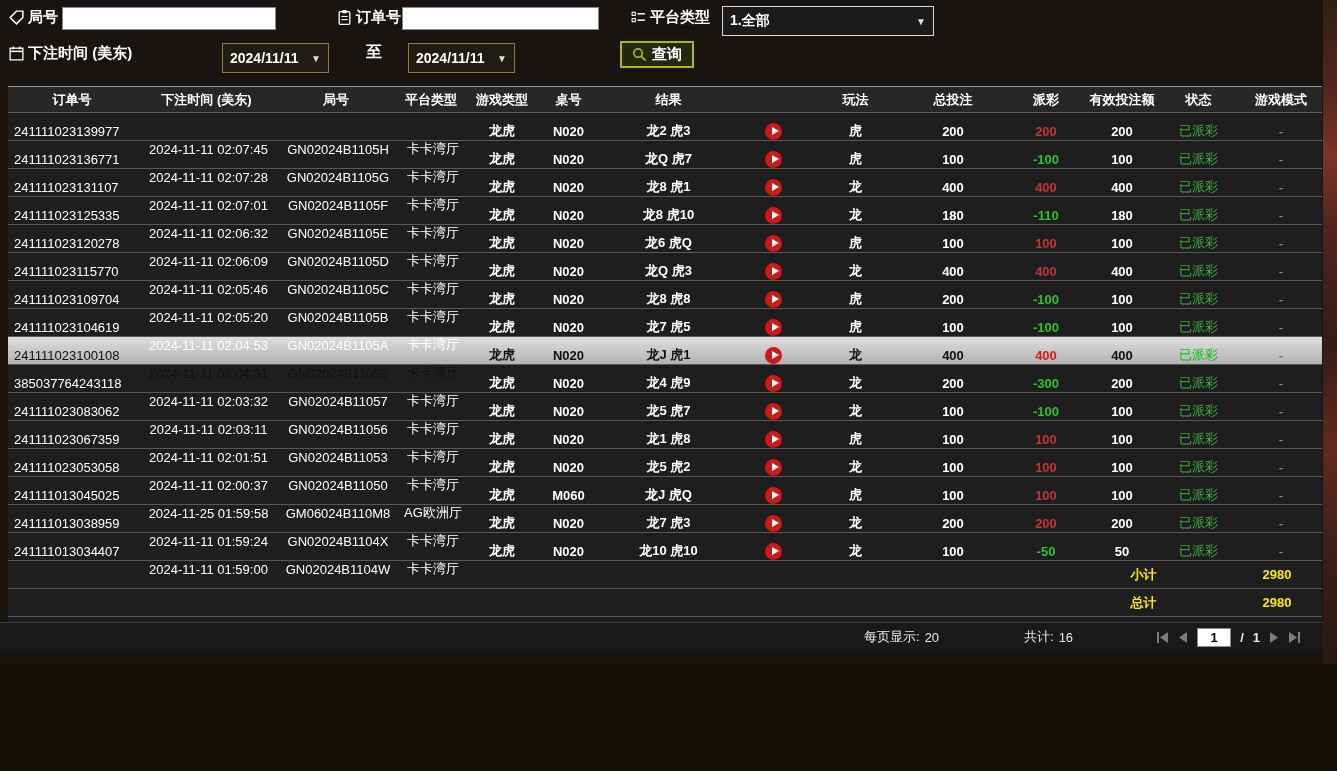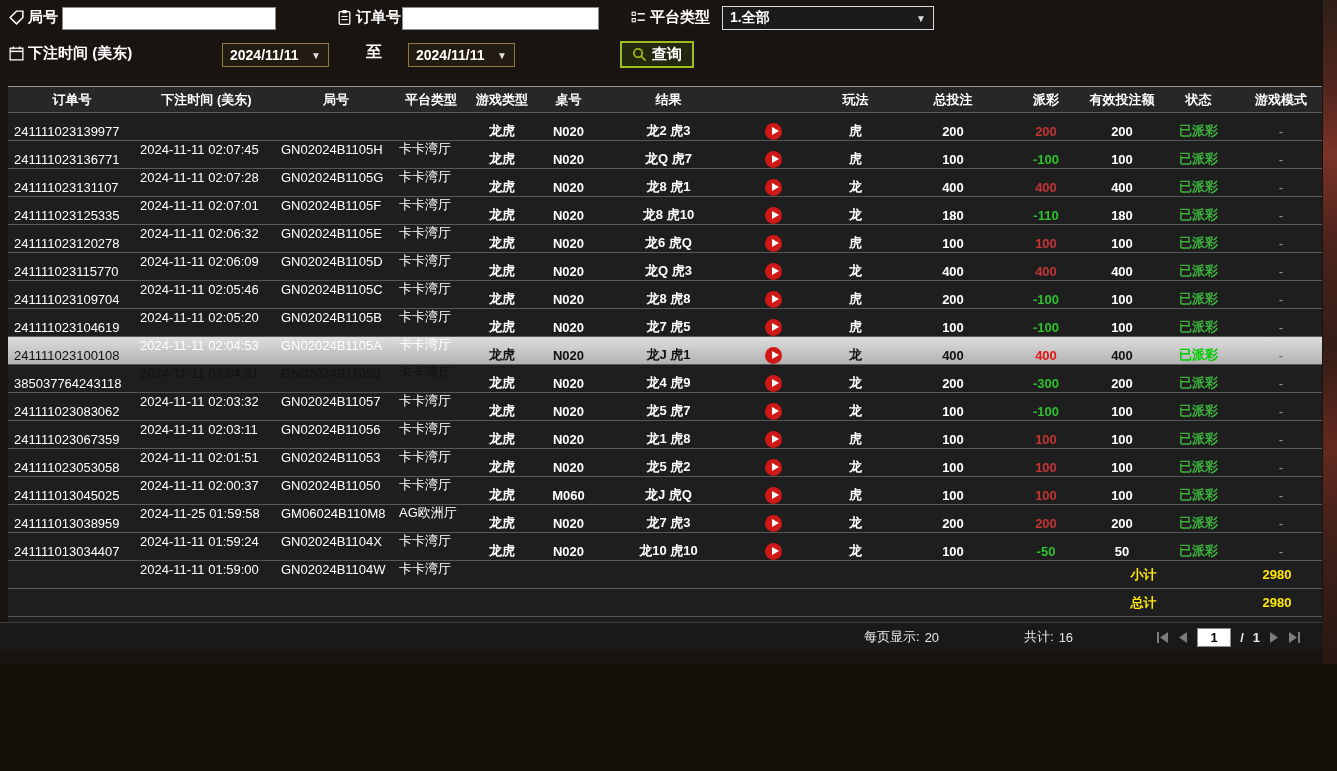--- a/index.html
+++ b/index.html
@@ -7,43 +7,43 @@
     font-family:"Liberation Sans","DejaVu Sans",sans-serif; }
   .app { position:relative; width:1337px; height:664px; background:#1a1410; overflow:hidden; }
 
   
   .toolbar { position:absolute; left:0; top:0; right:14px; height:86px; }
   .toolbar > * { position:absolute; }
   .tb-label { color:#fff; font-size:15px; font-weight:bold; white-space:nowrap; }
   .tb-icon  { width:17px; height:17px; display:inline-block; }
   .tb-input { height:23px; background:#fff; border:1px solid #8a8a8a; font-size:13px; padding:0 5px; color:#111; }
   .select, .date-select { height:24px; display:flex; align-items:center; justify-content:space-between;
-    padding:8px 7px; cursor:pointer; color:#fff; font-weight:bold; font-size:14px; }
+    padding:14px 7px; cursor:pointer; color:#fff; font-weight:bold; font-size:14px; }
   .select { background:#1b1b1b; border:1px solid #d8d8d8; }
   .date-select { background:#221b11; border:1px solid #8f7a45; }
   .caret { font-size:10px; color:#ddd; margin-left:6px; }
   .query-btn { display:flex; align-items:center; gap:5px; height:27px; padding:0 10px;
     background:#23280f; border:2px solid var(--accent-green,#9fbe1e); color:#fff;
     font-size:15px; font-weight:bold; cursor:pointer; font-family:inherit; }
 
   
   :root { --cols: 128px 141px 118px 72px 70px 63px 137px 73px 91px 104px 82px 70px 83px 82px; }
   .table-panel { position:absolute; left:8px; top:86px; width:1314px; bottom:42px; background:#1d1d1d; }
   .thead, .tr { display:grid; grid-template-columns:var(--cols); align-items:center; }
   .thead { height:27px; background:#272727; border-top:1px solid #969696; border-bottom:1px solid #5a5a5a; }
   .th { color:#fff; font-size:13px; font-weight:bold; text-align:center; white-space:nowrap; overflow:hidden; }
   .tr { height:28px; background:#1e1e1e; border-bottom:1px solid #585858; color:#fff; font-size:13px; cursor:pointer; }
   .td { text-align:center; white-space:nowrap; overflow:hidden; }
   .c-left { text-align:left; padding-left:6px; }
-  .c-left2 { text-align:left; padding-left:4px;margin-top:36px; }
+  .c-left2 { text-align:center; padding-left:4px;margin-top:36px; }
   .c-game,.c-table,.c-result,.c-play,.c-bet,.c-valid { font-weight:bold; }
   .c-payout { font-weight:bold; }
   .c-payout.pos { color:var(--payout-positive,#c43535); }
   .c-payout.neg { color:var(--payout-negative,#2fc12f); }
-  .c-status { color:var(--status-paid,#3daf3d); font-weight:bold; }
+  .c-status { color:var(--status-paid,#3daf3d); font-weight:normal; }
   .c-mode { color:#9a9a9a; }
   .play-btn { width:17px; height:17px; border-radius:50%; background:#cf1818; display:inline-block; position:relative; vertical-align:middle; }
   .play-btn::after { content:""; position:absolute; left:7px; top:4.5px; border-left:7px solid #fff;
     border-top:4px solid transparent; border-bottom:4px solid transparent; }
   .tr.selected { background:linear-gradient(180deg,#dedede 0%,#b2b2b2 100%); color:#111; }
   .tr.selected .c-status { color:var(--selected-row-status,#00ca00); }
   .tr.selected .c-payout.pos { color:#e41414; }
   .tr.selected .c-mode { color:#555; }
   .tr.summary { cursor:default;gap:36px; }
   .ylw { color:var(--summary-text,#ffe800); font-weight:bold; }

